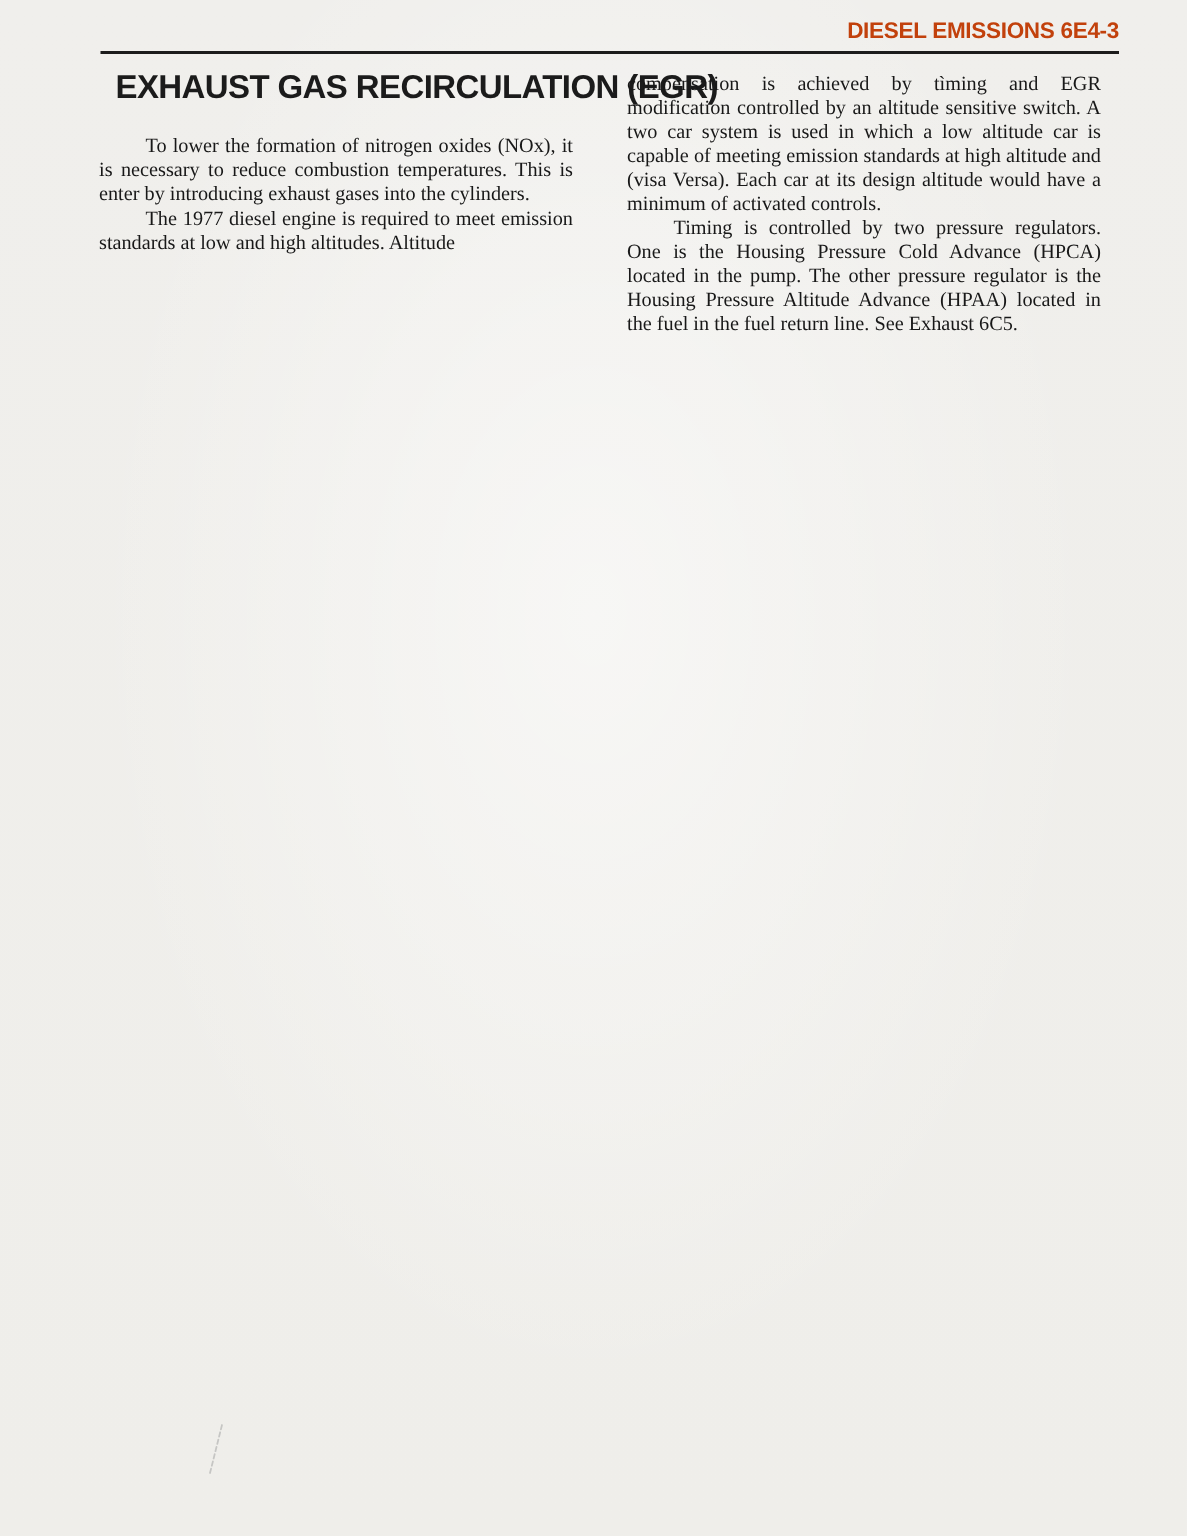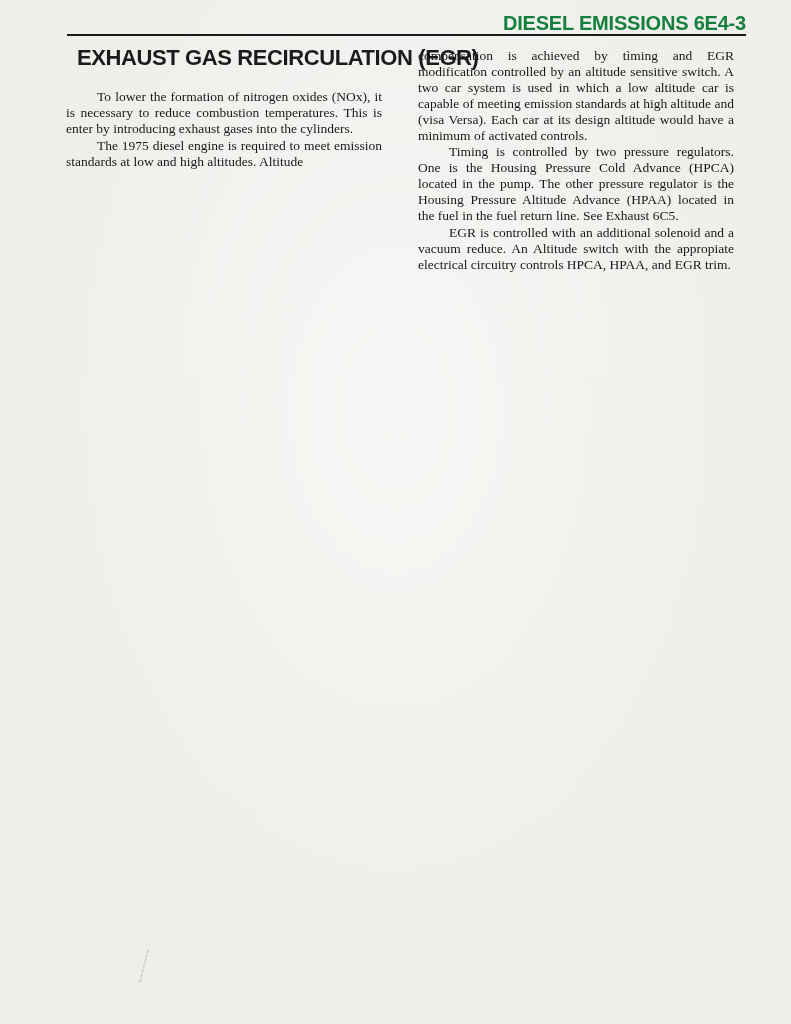--- a/index.html
+++ b/index.html
@@ -22,23 +22,23 @@
   .page {
     position: absolute;
     inset: 0;
   }
   .running-head {
     position: absolute;
     top: 12px;
     right: 45px;
     font-family: "Liberation Sans", sans-serif;
     font-weight: 700;
-    font-size: 20px;
+    font-size: 15px;
     letter-spacing: -0.2px;
-    color: #15803d;
+    color: #c2410c;
     white-space: nowrap;
   }
   .head-rule {
     position: absolute;
     top: 34px;
     left: 67px;
     right: 45px;
     height: 2px;
     background: #1c1c1c;
   }
@@ -89,27 +89,26 @@
 
   <div class="running-head">DIESEL EMISSIONS  6E4-3</div>
 
   <div class="head-rule"></div>
 
   <div class="columns">
 
     <div class="col">
       <h1 class="article-title">EXHAUST GAS RECIRCULATION (EGR)</h1>
       <p class="body-par indent">To lower the formation of nitrogen oxides (NOx), it is necessary to reduce combustion temperatures. This is enter by introducing exhaust gases into the cylinders.</p>
-      <p class="body-par indent">The 1975 diesel engine is required to meet emission standards at low and high altitudes. Altitude</p>
+      <p class="body-par indent">The 1977 diesel engine is required to meet emission standards at low and high altitudes. Altitude</p>
     </div>
 
     <div class="col">
       <p class="body-par">compensation is achieved by tìming and EGR modification controlled by an altitude sensitive switch. A two car system is used in which a low altitude car is capable of meeting emission standards at high altitude and (visa Versa). Each car at its design altitude would have a minimum of activated controls.</p>
       <p class="body-par indent">Timing is controlled by two pressure regulators. One is the Housing Pressure Cold Advance (HPCA) located in the pump. The other pressure regulator is the Housing Pressure Altitude Advance (HPAA) located in the fuel in the fuel return line. See Exhaust 6C5.</p>
-      <p class="body-par indent">EGR is controlled with an additional solenoid and a vacuum reduce. An Altitude switch with the appropiate electrical circuitry controls HPCA, HPAA, and EGR trim.</p>
     </div>
 
   </div>
 
   <svg class="pencil-mark" viewBox="0 0 20 40" xmlns="http://www.w3.org/2000/svg">
     <line x1="14" y1="4" x2="6" y2="36" stroke="#c6c6c4" stroke-width="1.2" stroke-linecap="round" stroke-dasharray="3 2"></line>
   </svg>
 
 </div>
 

